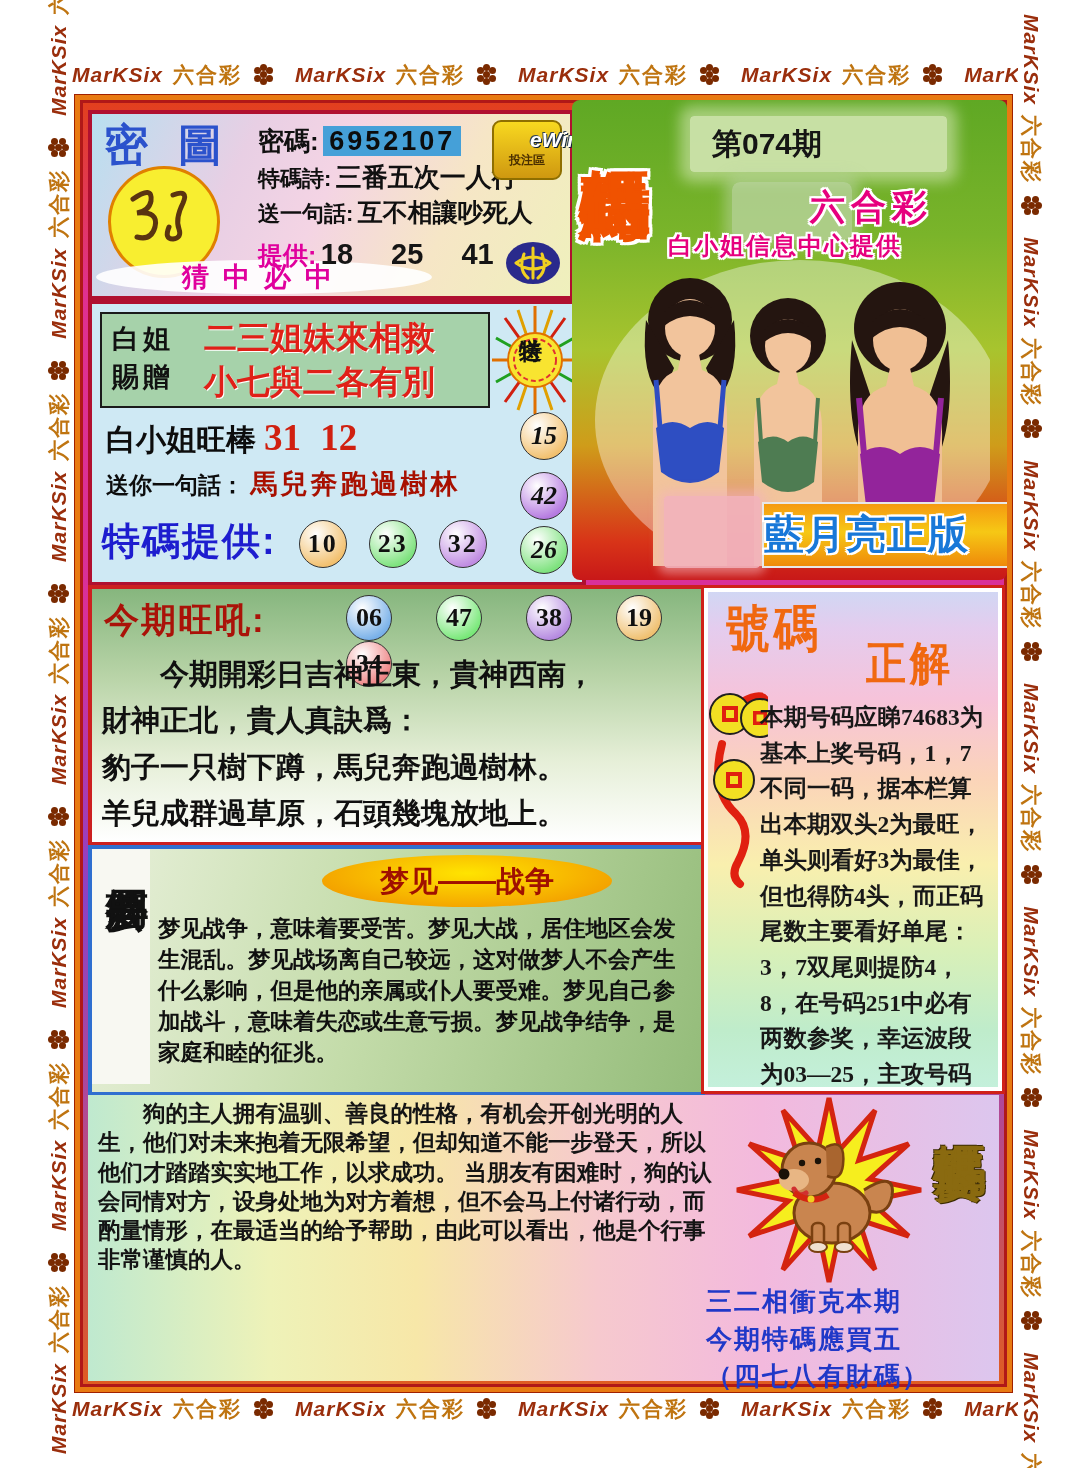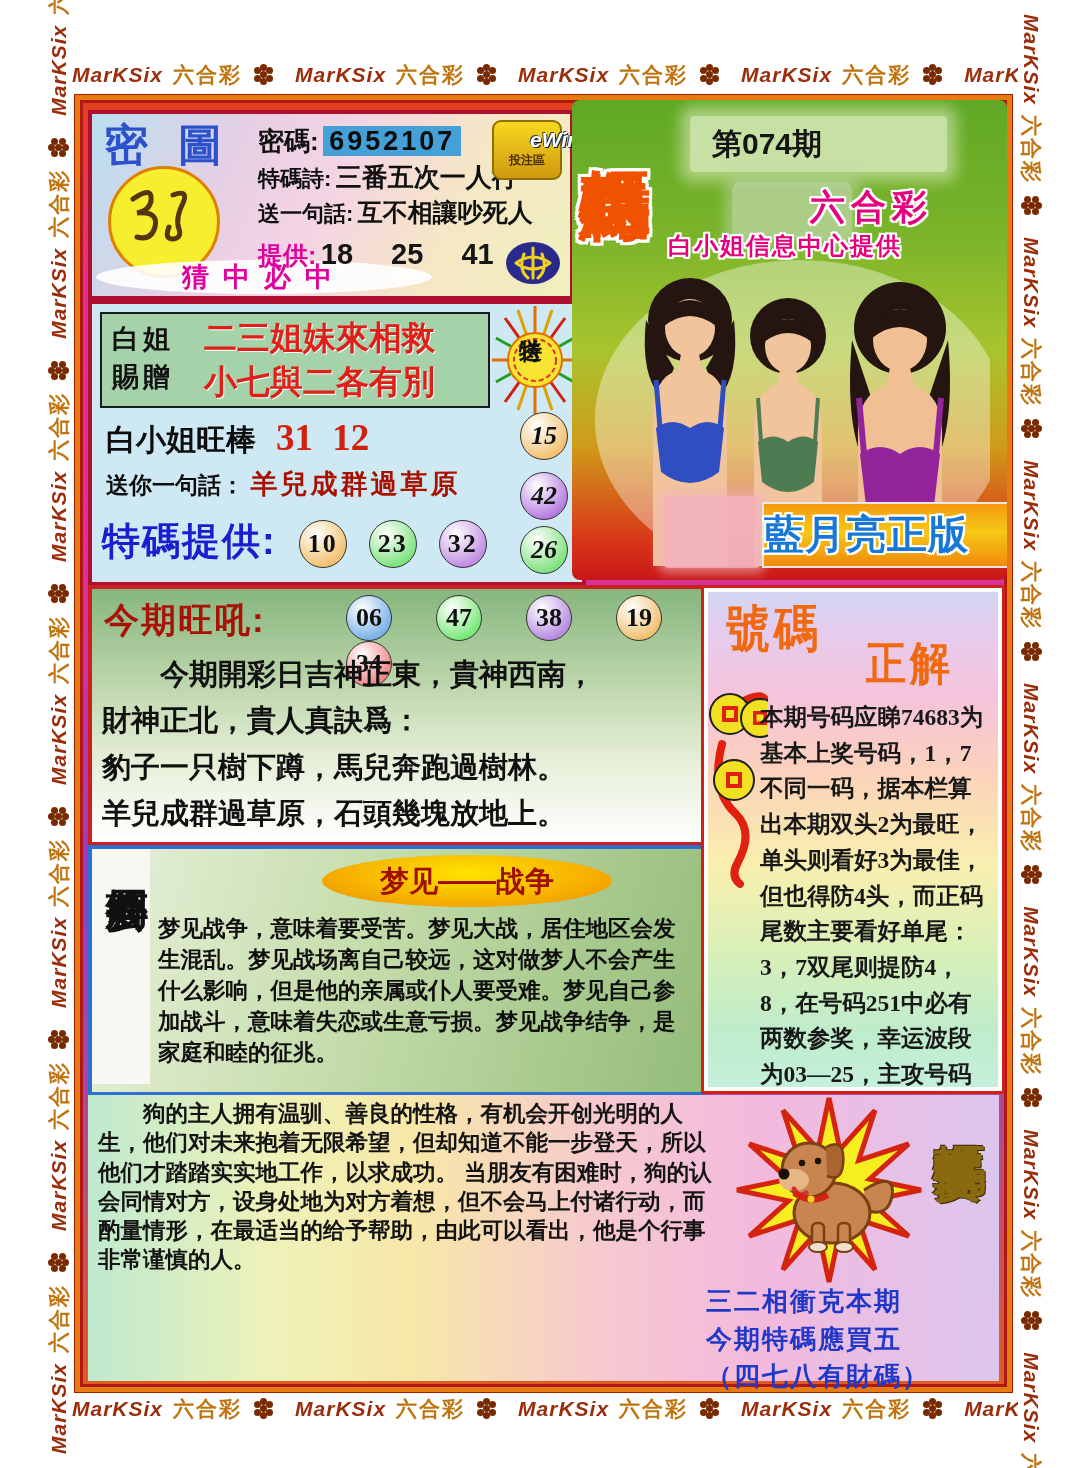--- a/index.html
+++ b/index.html
@@ -58,21 +58,21 @@
 
   
   #gift-box{left:8px;top:200px;width:490px;height:278px;border:4px solid #b01030;background:#cfe9f4;}
   #gift-header{left:8px;top:8px;width:386px;height:92px;background:#a6d2aa;border:2px solid #1a1a1a;}
   #gift-donor{left:10px;top:6px;font-size:27px;font-weight:bold;color:#111;line-height:38px;letter-spacing:4px;}
   .gift-red{position:absolute;left:102px;font-size:33px;font-weight:bold;color:#e02018;white-space:nowrap;
             text-shadow:1px 1px 0 #fff;}
   #badge{left:398px;top:0px;width:90px;height:112px;}
   #badge-label{left:424px;top:16px;font-size:23px;font-weight:bold;color:#111;line-height:30px;}
   #wang-row{left:14px;top:112px;font-size:30px;font-weight:bold;color:#0d0d0d;}
-  #wang-nums{font-family:"Liberation Serif",serif;color:#d02010;font-size:37px;margin-left:20px;word-spacing:10px;}
+  #wang-nums{font-family:"Liberation Serif",serif;color:#d02010;font-size:37px;margin-left:8px;word-spacing:10px;}
   #gift-sentence{left:14px;top:162px;font-size:23px;font-weight:bold;color:#0d0d0d;}
   #gift-sentence b{color:#a81000;font-size:27px;letter-spacing:3px;}
   #special-row{left:10px;top:212px;font-size:38px;font-weight:bold;color:#1d1dcf;letter-spacing:2px;}
   .ball{display:inline-block;width:46px;height:46px;border-radius:50%;border:1px solid #333;
         text-align:center;line-height:46px;font-family:"Liberation Serif",serif;
         font-size:26px;font-weight:bold;color:#101010;vertical-align:middle;}
   #special-row .ball{margin-left:22px;}
   .side-ball{position:absolute;left:428px;font-style:italic;}
 
   
@@ -211,21 +211,21 @@
       </g>
       <circle cx="45" cy="56" r="27" fill="#f8e430" stroke="#e07000" stroke-width="2"></circle>
       <circle cx="45" cy="56" r="21" fill="none" stroke="#e03030" stroke-width="2" stroke-dasharray="5 3"></circle>
     </svg>
     <div class="abs v-text" id="badge-label">特送</div>
     <div class="abs" id="wang-row">
       <span>白小姐旺棒</span><span id="wang-nums">31 12</span>
     </div>
     <div class="abs" id="gift-sentence">
       <span>送你一句話：</span>
-      <b>羊兒成群過草原</b>
+      <b>馬兒奔跑過樹林</b>
     </div>
     <div class="abs" id="special-row">
       <span>特碼提供:</span><span class="ball" style="background: radial-gradient(circle at 35% 28%, rgb(255, 255, 255) 0%, rgb(242, 192, 110) 75%);">10</span><span class="ball" style="background: radial-gradient(circle at 35% 28%, rgb(255, 255, 255) 0%, rgb(125, 226, 125) 75%);">23</span><span class="ball" style="background: radial-gradient(circle at 35% 28%, rgb(255, 255, 255) 0%, rgb(192, 140, 226) 75%);">32</span>
     </div>
     <span class="ball side-ball" style="top: 108px; background: radial-gradient(circle at 35% 28%, rgb(255, 255, 255) 0%, rgb(242, 192, 110) 75%);">15</span>
     <span class="ball side-ball" style="top: 168px; background: radial-gradient(circle at 35% 28%, rgb(255, 255, 255) 0%, rgb(181, 122, 224) 75%);">42</span>
     <span class="ball side-ball" style="top: 222px; background: radial-gradient(circle at 35% 28%, rgb(255, 255, 255) 0%, rgb(125, 226, 125) 75%);">26</span>
   </div>
 
   <div class="abs" id="photo-panel">

